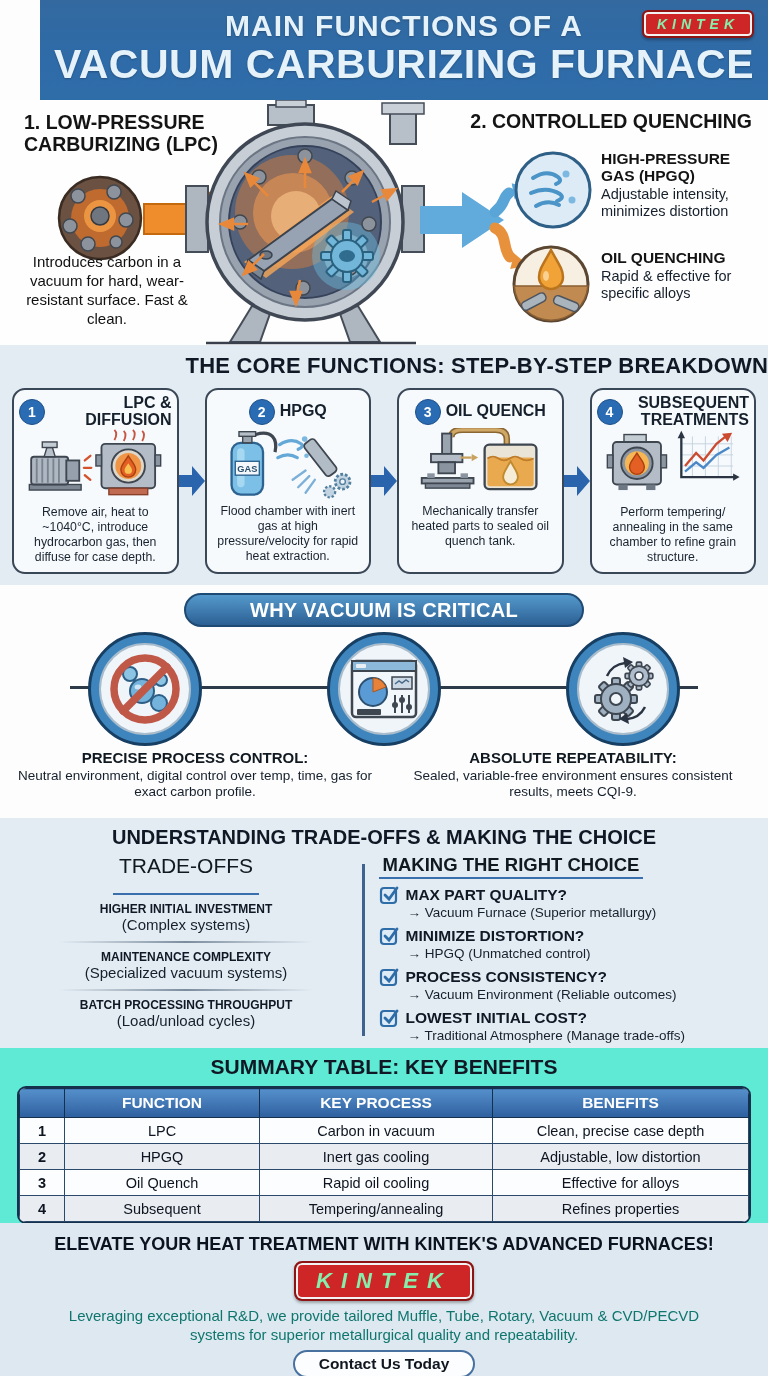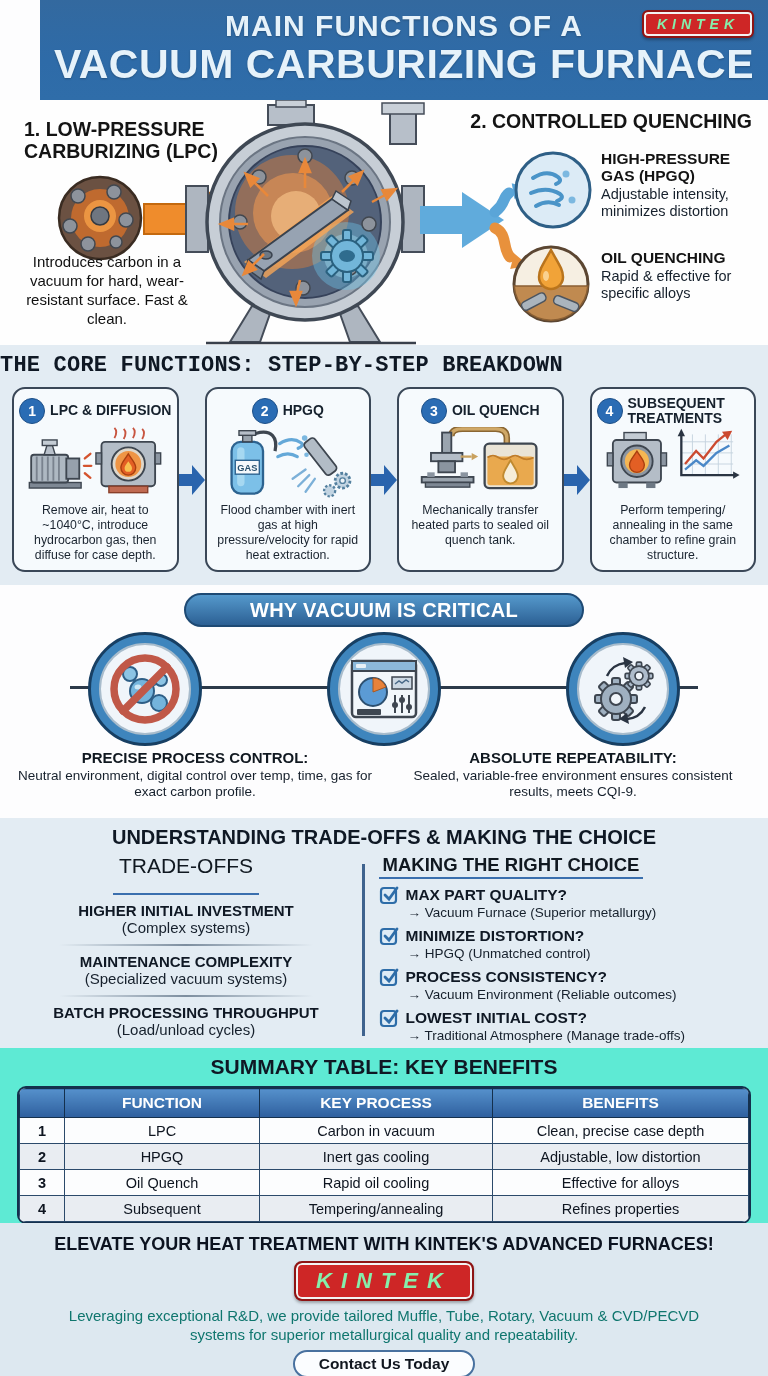--- a/index.html
+++ b/index.html
@@ -13,46 +13,46 @@
   .hdr-t2 { font-size:41px; font-weight:800; letter-spacing:.5px; margin-top:-2px; text-shadow:0 1px 2px rgba(0,0,0,.25); }
   .klogo { display:inline-block; background:#ce2626; border:2px solid #8e1414; border-radius:6px;
            padding:3px 13px; box-shadow:inset 0 0 0 2px #f3f3f3, 0 2px 3px rgba(0,0,0,.3); }
   .klogo span { color:#86efac; font-style:italic; font-weight:800; letter-spacing:5px; font-size:14px; }
   .hdr .klogo { position:absolute; top:10px; right:14px; }
   .klogo.big { padding:5px 20px; border-radius:8px; }
   .klogo.big span { font-size:22px; letter-spacing:9px; }
 
   
   .sec-top { position:relative; height:245px; background:#fefefe; }
-  .lpc-h { position:absolute; left:24px; top:19px; width:250px; margin:0;
+  .lpc-h { position:absolute; left:24px; top:12px; width:250px; margin:0;
            font-size:19.5px; line-height:1.12; font-weight:800; color:#141414; }
   .cq-h  { position:absolute; right:16px; top:10px; margin:0; white-space:nowrap;
            font-size:19.5px; font-weight:800; color:#141414; }
   .illust { position:absolute; left:0; top:0; }
   .lpc-desc { position:absolute; left:12px; top:152px; width:190px; margin:0;
               font-size:15px; line-height:1.27; text-align:center; font-weight:500; color:#101010; }
   .q-opt { position:absolute; left:601px; width:162px; }
   .q1 { top:50px; } .q2 { top:149px; }
   .q-title { font-size:15.5px; font-weight:800; line-height:1.1; color:#131313; }
   .q-desc  { font-size:14.5px; line-height:1.18; margin-top:2px; font-weight:500; }
   .illust .bolt { fill:#8d939c; stroke:#41474f; stroke-width:1.5; }
   .illust .wind { stroke:#4a94c8; stroke-width:4; fill:none; stroke-linecap:round; }
 
   
   .sec-steps { height:240px; background:#e3ecf3; }
-  .steps-title { margin:0; padding-top:8px; text-align:left; font-size:22px; font-weight:800;
-                 color:#0f1824; letter-spacing:.2px;font-family:Liberation Mono, monospace; }
+  .steps-title { margin:0; padding-top:8px; text-align:right; font-size:22px; font-weight:800;
+                 color:#0f1824; letter-spacing:.2px; }
   .steps-row { display:flex; align-items:stretch; padding:9px 12px 0; }
   .step-card { flex:1; min-width:0; background:#f6fafd; border:2.5px solid #3a4757; border-radius:13px;
                padding:5px 5px 7px; display:flex; flex-direction:column; align-items:center; }
   .step-head { display:flex; align-items:center; justify-content:center; gap:5px; min-height:33px; }
   .step-num { width:24px; height:24px; flex:0 0 24px; border-radius:50%; background:#2a6cb4; color:#fff;
               border:1.5px solid #1c4f88; font-weight:800; font-size:14px;
               display:flex; align-items:center; justify-content:center; }
-  .step-title { font-size:14px; font-weight:800; line-height:1.05; color:#15202c; text-align:left; }
+  .step-title { font-size:16px; font-weight:800; line-height:1.05; color:#15202c; text-align:right; }
   .step-icon { height:74px; display:flex; align-items:center; justify-content:center; }
   .step-desc { margin-top:2px; font-size:12.3px; line-height:1.22; font-weight:500; color:#1a2430; text-align:center; }
   .step-arrow { flex:0 0 26px; align-self:center; display:flex; }
   .w2 { stroke:#64a8d8; stroke-width:3.5; fill:none; stroke-linecap:round; }
 
   
   .sec-vacuum { position:relative; height:225px; background:#fdfdfe; text-align:center; }
   .pill { margin:8px auto 0; width:400px; height:34px; line-height:31px; border-radius:17px; box-sizing:border-box;
           background:linear-gradient(180deg,#5599cc,#2c6094); border:2px solid #1e4a74;
           color:#fff; font-size:20px; font-weight:800; letter-spacing:.3px; }
@@ -69,21 +69,21 @@
   .vac-text p  { margin:0; font-size:13.5px; line-height:1.2; font-weight:500; }
 
   
   .sec-tradeoffs { height:230px; background:#e3ecf3; overflow:hidden; }
   .to-title { margin:0; padding-top:8px; text-align:center; font-size:20px; font-weight:800; color:#0f1824; }
   .to-cols { display:flex; padding:3px 10px 0; }
   .to-left { width:352px; text-align:center; }
   .to-left h3 { margin:2px 0 0; display:inline-block; font-size:21px; font-weight:400; color:#101820;
                 border-bottom:2.5px solid #3a6fae; padding:0 6px 15px; }
   .to-item { margin-top:7px; }
-  .to-item .t { font-size:15px; font-weight:800; color:#0f1824; }
+  .to-item .t { font-size:12px; font-weight:800; color:#0f1824; }
   .to-item .n { font-size:15px; font-weight:500; }
   .to-sep { height:2px; width:72%; margin:8px auto 0;
             background:linear-gradient(90deg,rgba(90,110,130,0),rgba(90,110,130,.75),rgba(90,110,130,0)); }
   .to-div { width:2.5px; flex:0 0 2.5px; background:#3f638e; margin-top:12px; height:172px; }
   .to-right { flex:1; padding-left:14px; }
   .to-right .h3wrap { text-align:left; }
   .to-right h3 { margin:2px 0 3px; display:inline-block; font-size:18.5px; font-weight:800; color:#101820;
                  border-bottom:2.5px solid #3a6fae; padding:0 4px 1px; }
   .choice { margin:3px 0 6px; }
   .choice-q { display:flex; align-items:center; gap:7px; font-size:15.5px; font-weight:800; color:#0f1824; }

